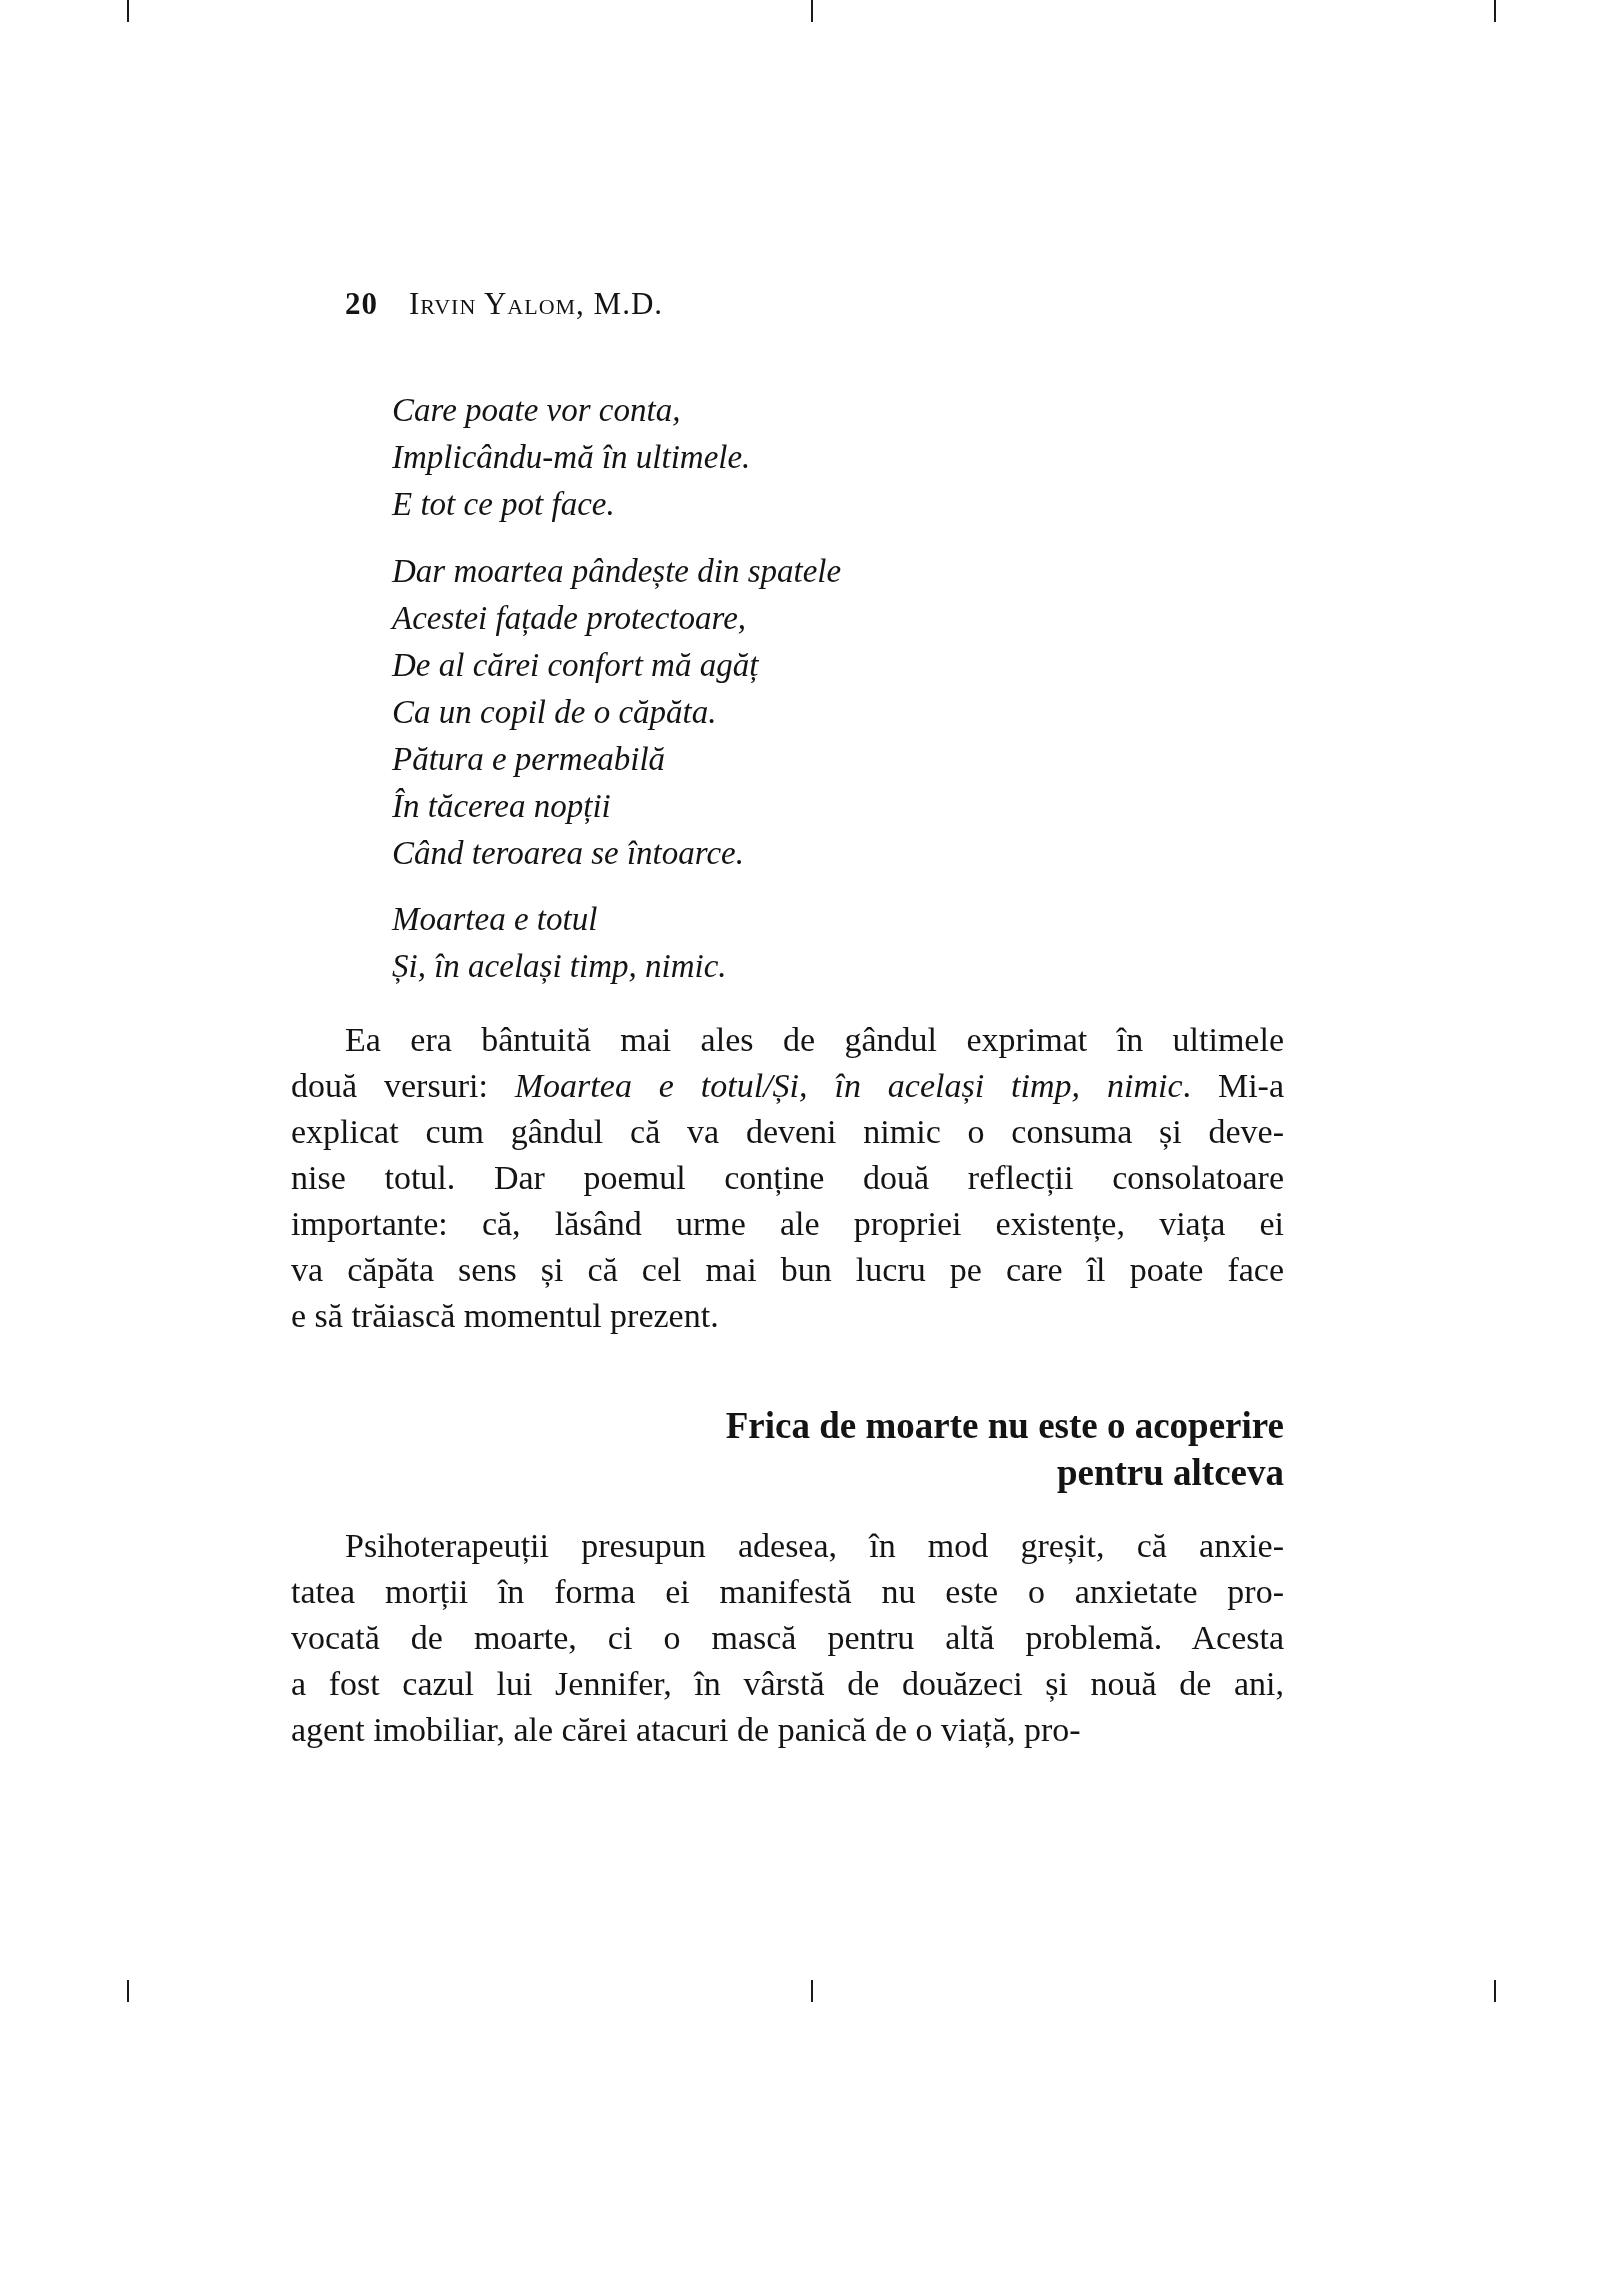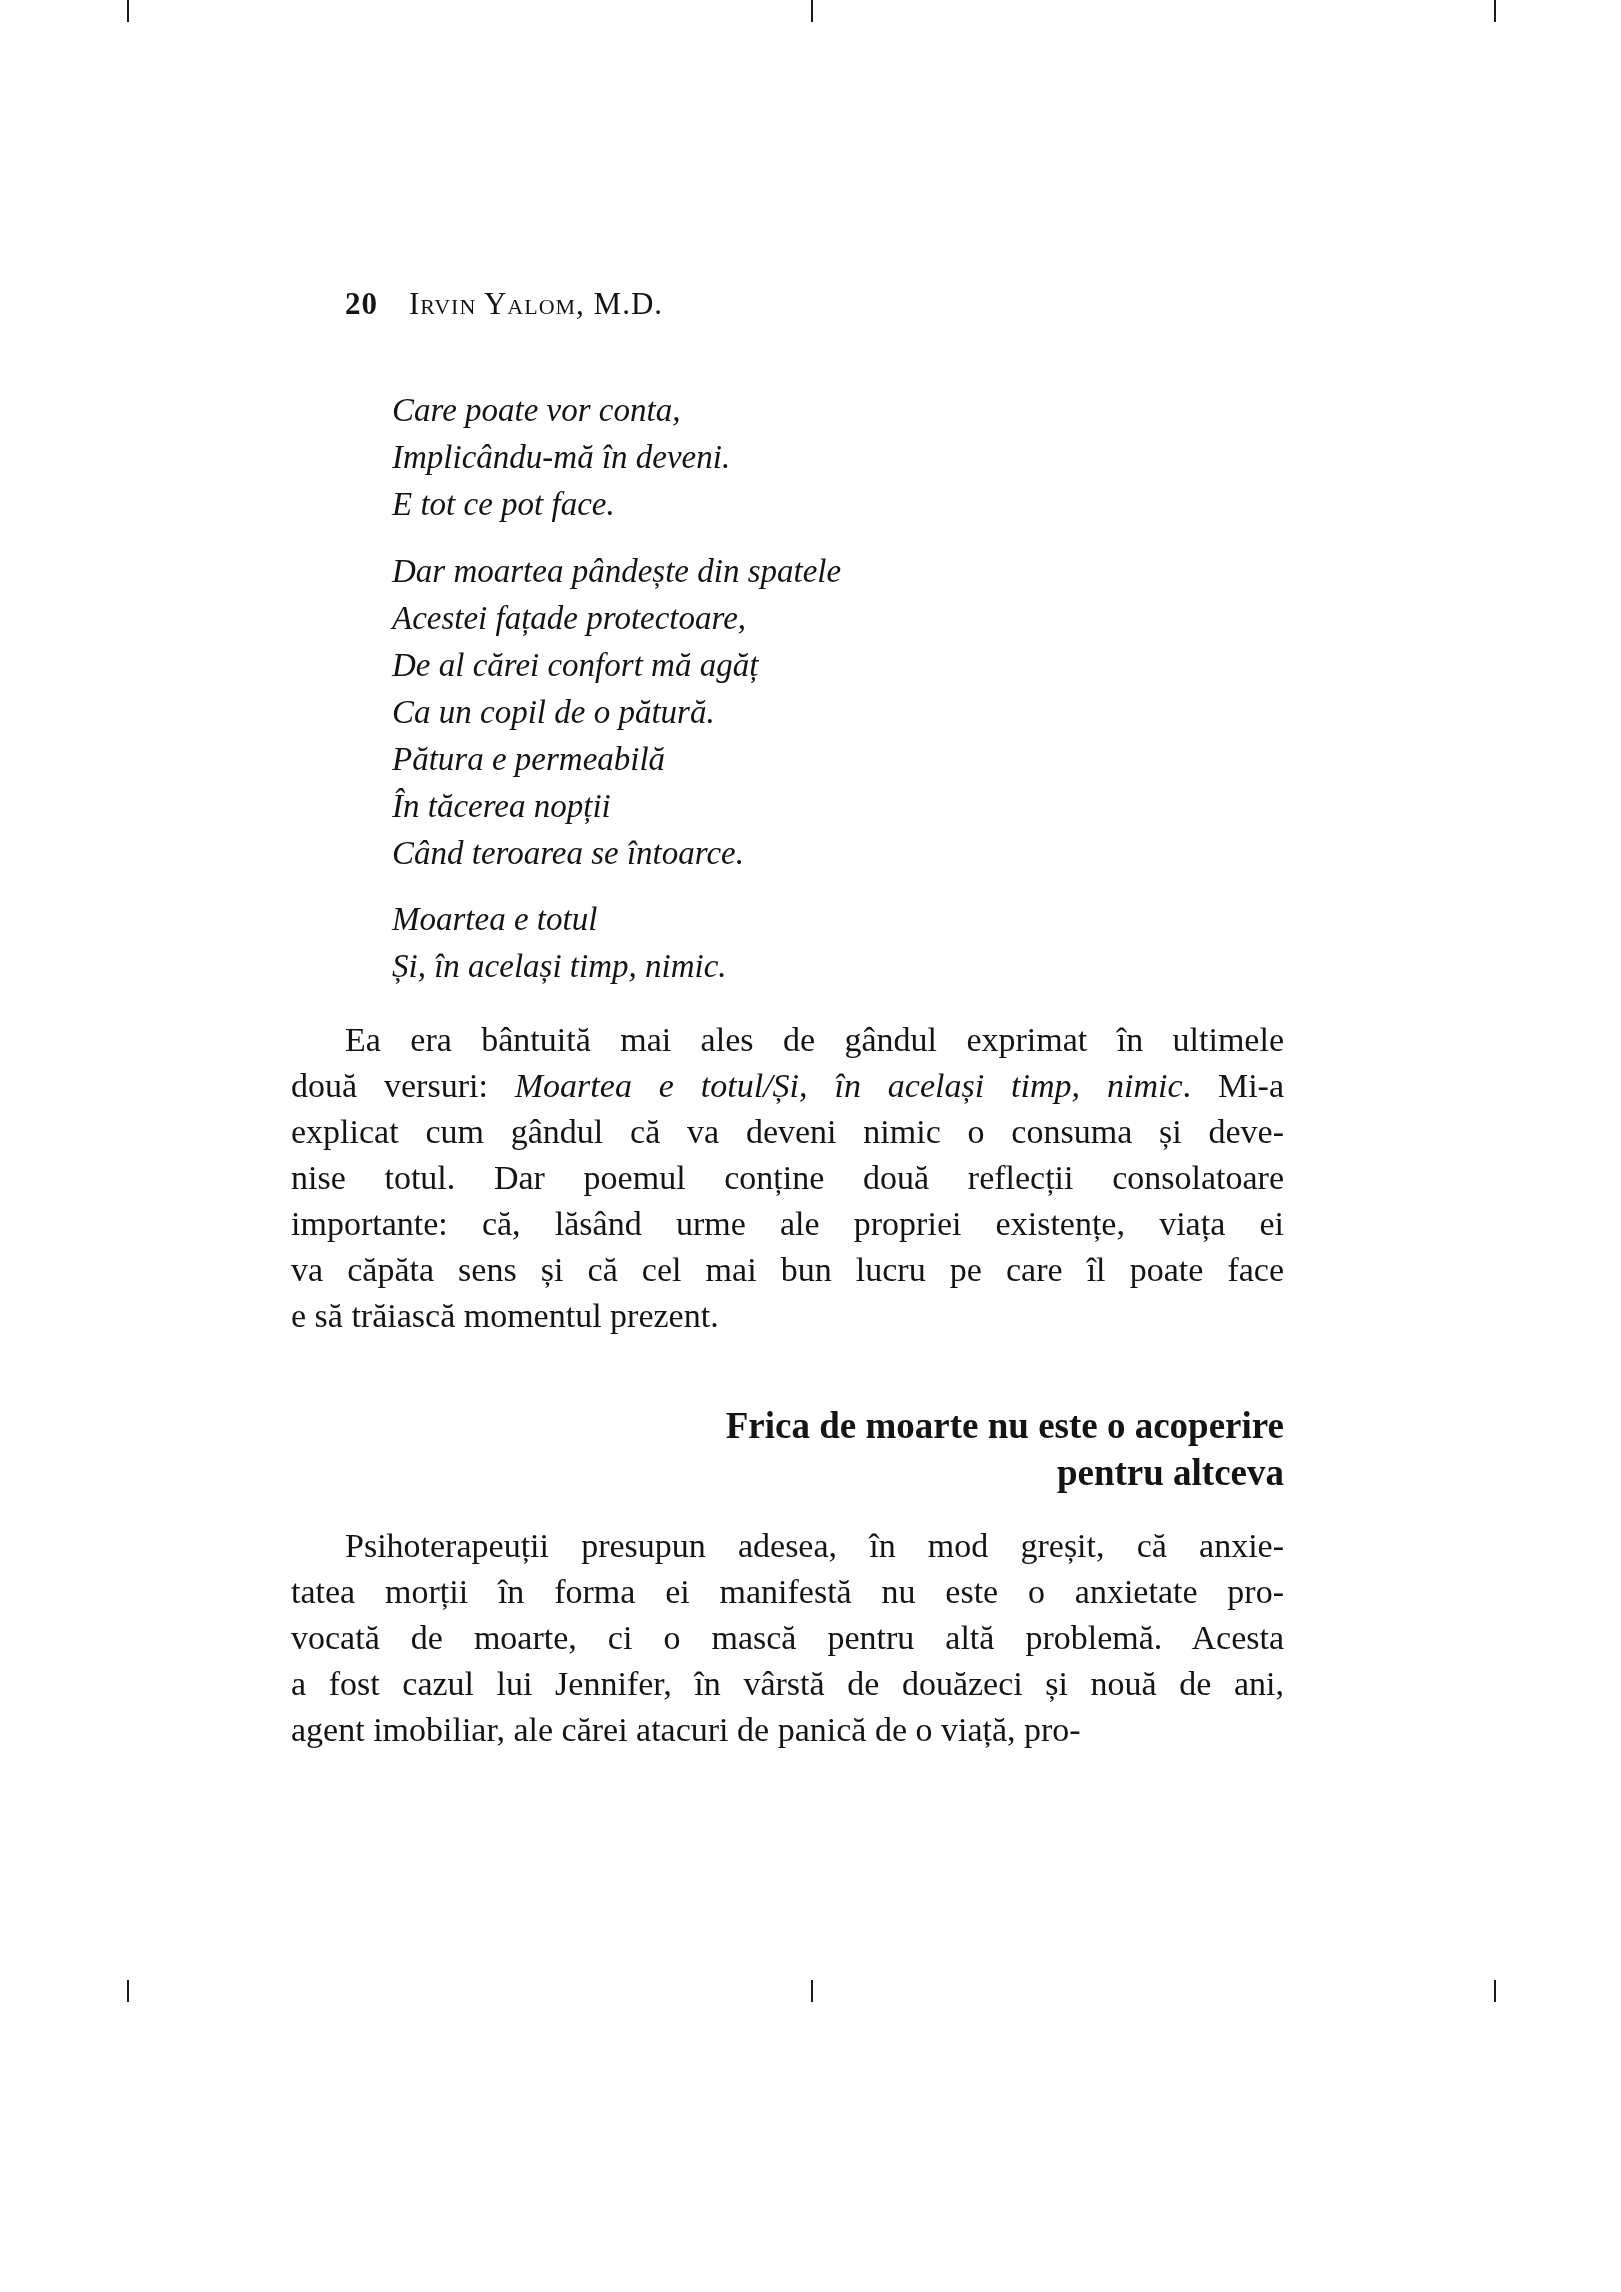--- a/index.html
+++ b/index.html
@@ -108,28 +108,28 @@
 
   <div class="text-block">
 
     <div class="running-head">
       <span class="page-num">20</span><span class="head-title">Irvin Yalom, M.D.</span>
     </div>
 
     <div class="poem">
         <div class="stanza">
           <div class="poem-line">Care poate vor conta,</div>
-          <div class="poem-line">Implicându-mă în deveni.</div>
+          <div class="poem-line">Implicându-mă în ultimele.</div>
           <div class="poem-line">E tot ce pot face.</div>
         </div>
         <div class="stanza">
           <div class="poem-line">Dar moartea pândește din spatele</div>
           <div class="poem-line">Acestei fațade protectoare,</div>
           <div class="poem-line">De al cărei confort mă agăț</div>
-          <div class="poem-line">Ca un copil de o pătură.</div>
+          <div class="poem-line">Ca un copil de o căpăta.</div>
           <div class="poem-line">Pătura e permeabilă</div>
           <div class="poem-line">În tăcerea nopții</div>
           <div class="poem-line">Când teroarea se întoarce.</div>
         </div>
         <div class="stanza">
           <div class="poem-line">Moartea e totul</div>
           <div class="poem-line">Și, în același timp, nimic.</div>
         </div>
       </div>
 

